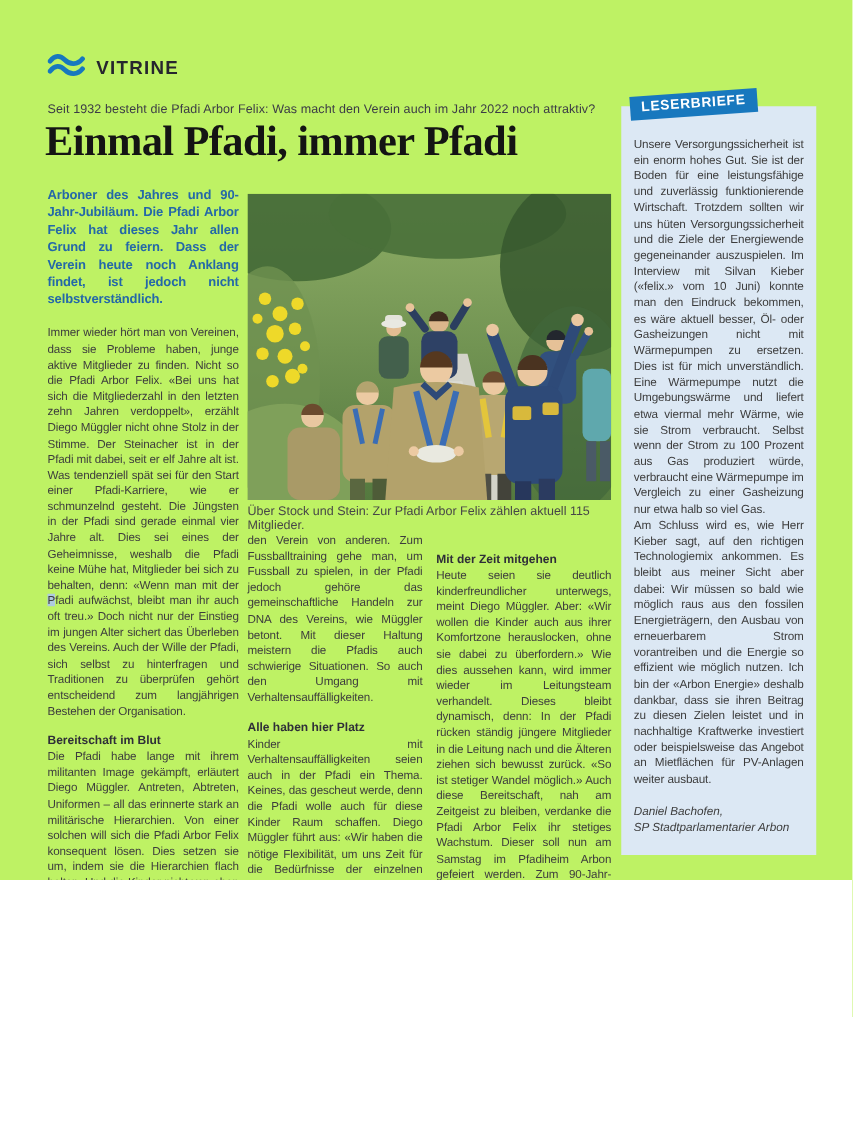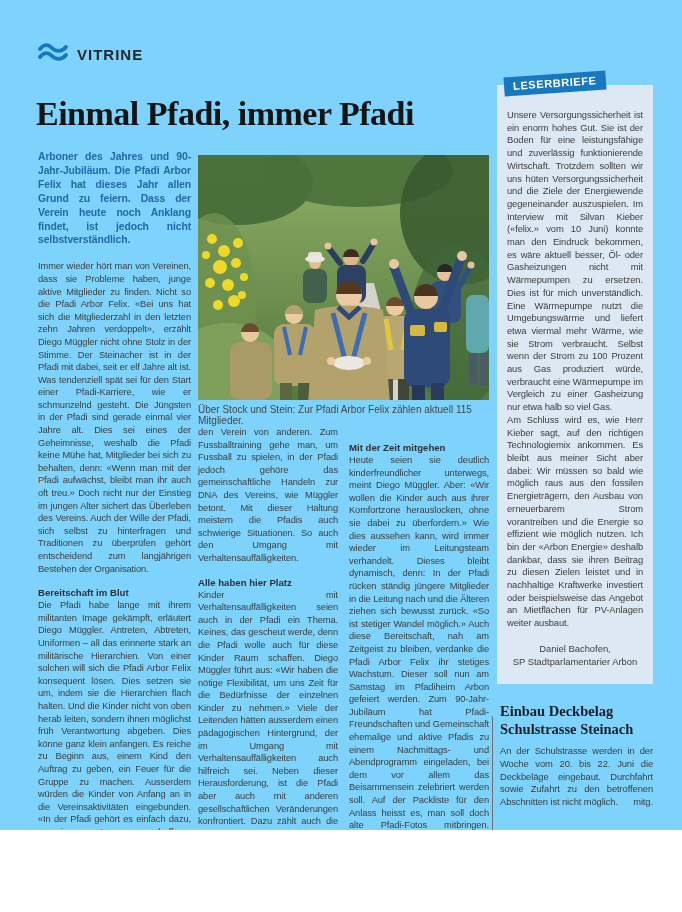--- a/index.html
+++ b/index.html
@@ -1,17 +1,17 @@
 <!DOCTYPE html>
 <html lang="de"><head>
 <meta charset="utf-8">
 <style>
   html,body { margin:0; padding:0; background:#ffffff; }
   .page {
-    position:relative; width:682px; height:830px; background:#7dd3fc;
+    position:relative; width:682px; height:704px; background:#bef264;
     font-family:"Liberation Sans", sans-serif; overflow:hidden;
   }
   
   .brand-row { position:absolute; left:38px; top:42px; display:flex; align-items:center; gap:9px; }
   .brand-name { font-size:15px; font-weight:bold; letter-spacing:1px; color:#26262e; }
   .kicker { position:absolute; left:38px; top:82px; font-size:10px; color:#3c3c46; letter-spacing:0.1px; }
   .headline {
     position:absolute; left:36px; top:95px; font-family:"Liberation Serif", serif;
     font-weight:bold; font-size:34px; color:#141414; letter-spacing:-0.5px;
   }
@@ -35,21 +35,21 @@
   .letterbox { position:relative; background:#dce8f4; padding:24px 10px 16px 10px; }
   .badge {
     position:absolute; top:-11px; left:7px; background:#1878be; color:#ffffff;
     font-size:11px; font-weight:bold; letter-spacing:0.6px; padding:3px 9px 4px 9px;
     transform:rotate(-4deg);
   }
   .letter-title { font-family:"Liberation Serif", serif; font-weight:bold; font-size:14.5px;
     line-height:17px; color:#1c1c26; margin:4px 0 10px 0; }
   .sidetext { font-size:9.4px; line-height:12.7px; color:#3d3d3d; text-align:justify;
     hyphens:auto; -webkit-hyphens:auto; letter-spacing:-0.1px; margin:0; }
-  .signature { margin-top:13px; text-align:center; font-size:9.4px; line-height:12.7px; color:#3d3d3d; }
+  .signature { margin-top:13px; text-align:left; font-size:9.4px; line-height:12.7px; color:#3d3d3d;font-style:italic; }
   .notice { margin-top:19px; padding-left:3px; }
   .notice-title { font-family:"Liberation Serif", serif; font-weight:bold; font-size:14.5px;
     line-height:17.5px; color:#1c1c26; margin:0 0 7px 0; }
   .notice-credit { float:right; }
   .vrule { position:absolute; left:492px; top:716px; width:1px; height:121px; background:#6f6f6f; }
   
   .footer-rule { position:absolute; left:38px; top:845px; width:614px; height:1px; background:#4a4a4a; }
   .footer-date { position:absolute; left:38px; top:850px; font-size:9px; color:#3e3e3e; }
   .page-diamond {
     position:absolute; left:606px; top:834px; width:21px; height:21px;
@@ -68,20 +68,21 @@
 
   <div class="brand-row">
     <span>
       <svg width="30" height="20" viewBox="0 0 30 20">
         <path d="M2 7 C6 2 10 2 14 6 C18 10 24 10 28 5" fill="none" stroke="#1878be" stroke-width="3.8" stroke-linecap="round"></path>
         <path d="M2 15 C6 10 10 10 14 14 C18 18 24 18 28 13" fill="none" stroke="#1878be" stroke-width="3.8" stroke-linecap="round"></path>
       </svg>
     </span>
     <span class="brand-name">VITRINE</span>
   </div>
+  <div class="kicker">Seit 1932 besteht die Pfadi Arbor Felix: Was macht den Verein auch im Jahr 2022 noch attraktiv?</div>
   <div class="headline">Einmal Pfadi, immer Pfadi</div>
 
   <div class="col1">
     <p class="lead">Arboner des Jahres und 90-Jahr-Jubiläum. Die Pfadi Arbor Felix hat dieses Jahr allen Grund zu feiern. Dass der Verein heute noch Anklang findet, ist jedoch nicht selbstverständlich.</p>
     <p class="bodytext"><span>Immer wieder hört man von Vereinen, dass sie Probleme haben, junge aktive Mitglieder zu finden. Nicht so die Pfadi Arbor Felix. «Bei uns hat sich die Mitgliederzahl in den letzten zehn Jahren verdoppelt», erzählt Diego Müggler nicht ohne Stolz in der Stimme. Der Steinacher ist in der Pfadi mit dabei, seit er elf Jahre alt ist. Was tendenziell spät sei für den Start einer Pfadi-Karriere, wie er schmunzelnd gesteht. Die Jüngsten in der Pfadi sind gerade einmal vier Jahre alt. Dies sei eines der Geheimnisse, weshalb die Pfadi keine Mühe hat, Mitglieder bei sich zu behalten, denn: «Wenn man mit der </span><span class="hl">P</span><span>fadi aufwächst, bleibt man ihr auch oft treu.» Doch nicht nur der Einstieg im jungen Alter sichert das Überleben des Vereins. Auch der Wille der Pfadi, sich selbst zu hinterfragen und Traditionen zu überprüfen gehört entscheidend zum langjährigen Bestehen der Organisation.</span></p>
     <div class="subhead">Bereitschaft im Blut</div>
     <p class="bodytext">Die Pfadi habe lange mit ihrem militanten Image gekämpft, erläutert Diego Müggler. Antreten, Abtreten, Uniformen – all das erinnerte stark an militärische Hierarchien. Von einer solchen will sich die Pfadi Arbor Felix konsequent lösen. Dies setzen sie um, indem sie die Hierarchien flach halten. Und die Kinder nicht von oben herab leiten, sondern ihnen möglichst früh Verantwortung abgeben. Dies könne ganz klein anfangen. Es reiche zu Beginn aus, einem Kind den Auftrag zu geben, ein Feuer für die Gruppe zu machen. Ausserdem würden die Kinder von Anfang an in die Vereinsaktivitäten eingebunden. «In der Pfadi gehört es einfach dazu, gemeinsam etwas zu schaffen.» Dieser gemeinschaftliche Grundgedanke unterscheidet</p>
   </div>
 
   <div class="photo-block">

